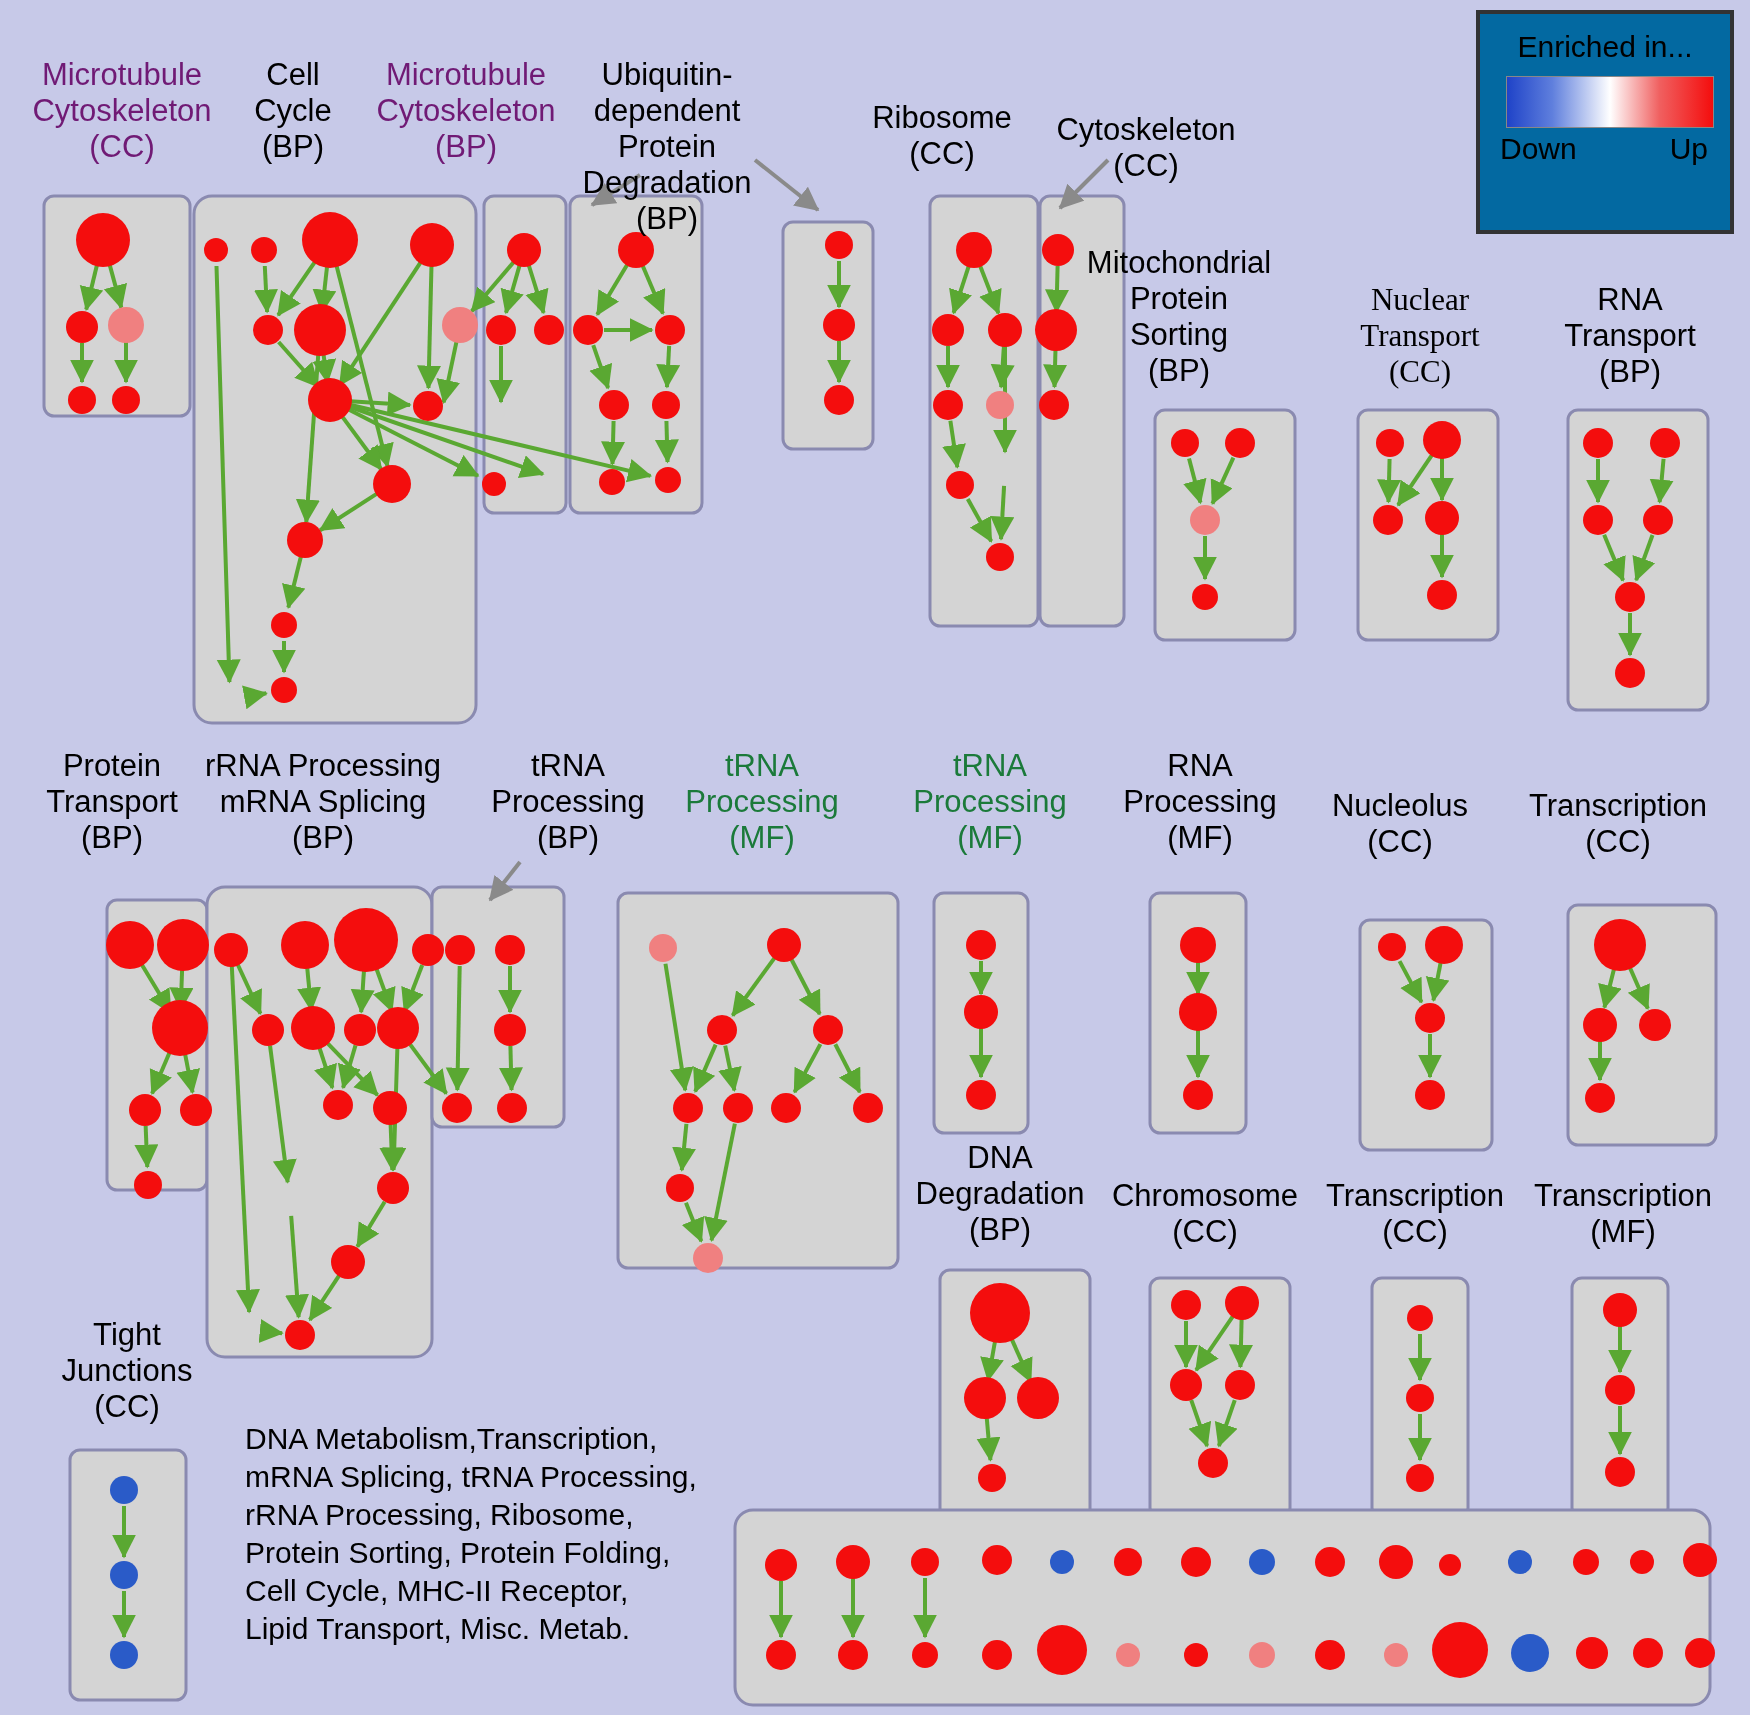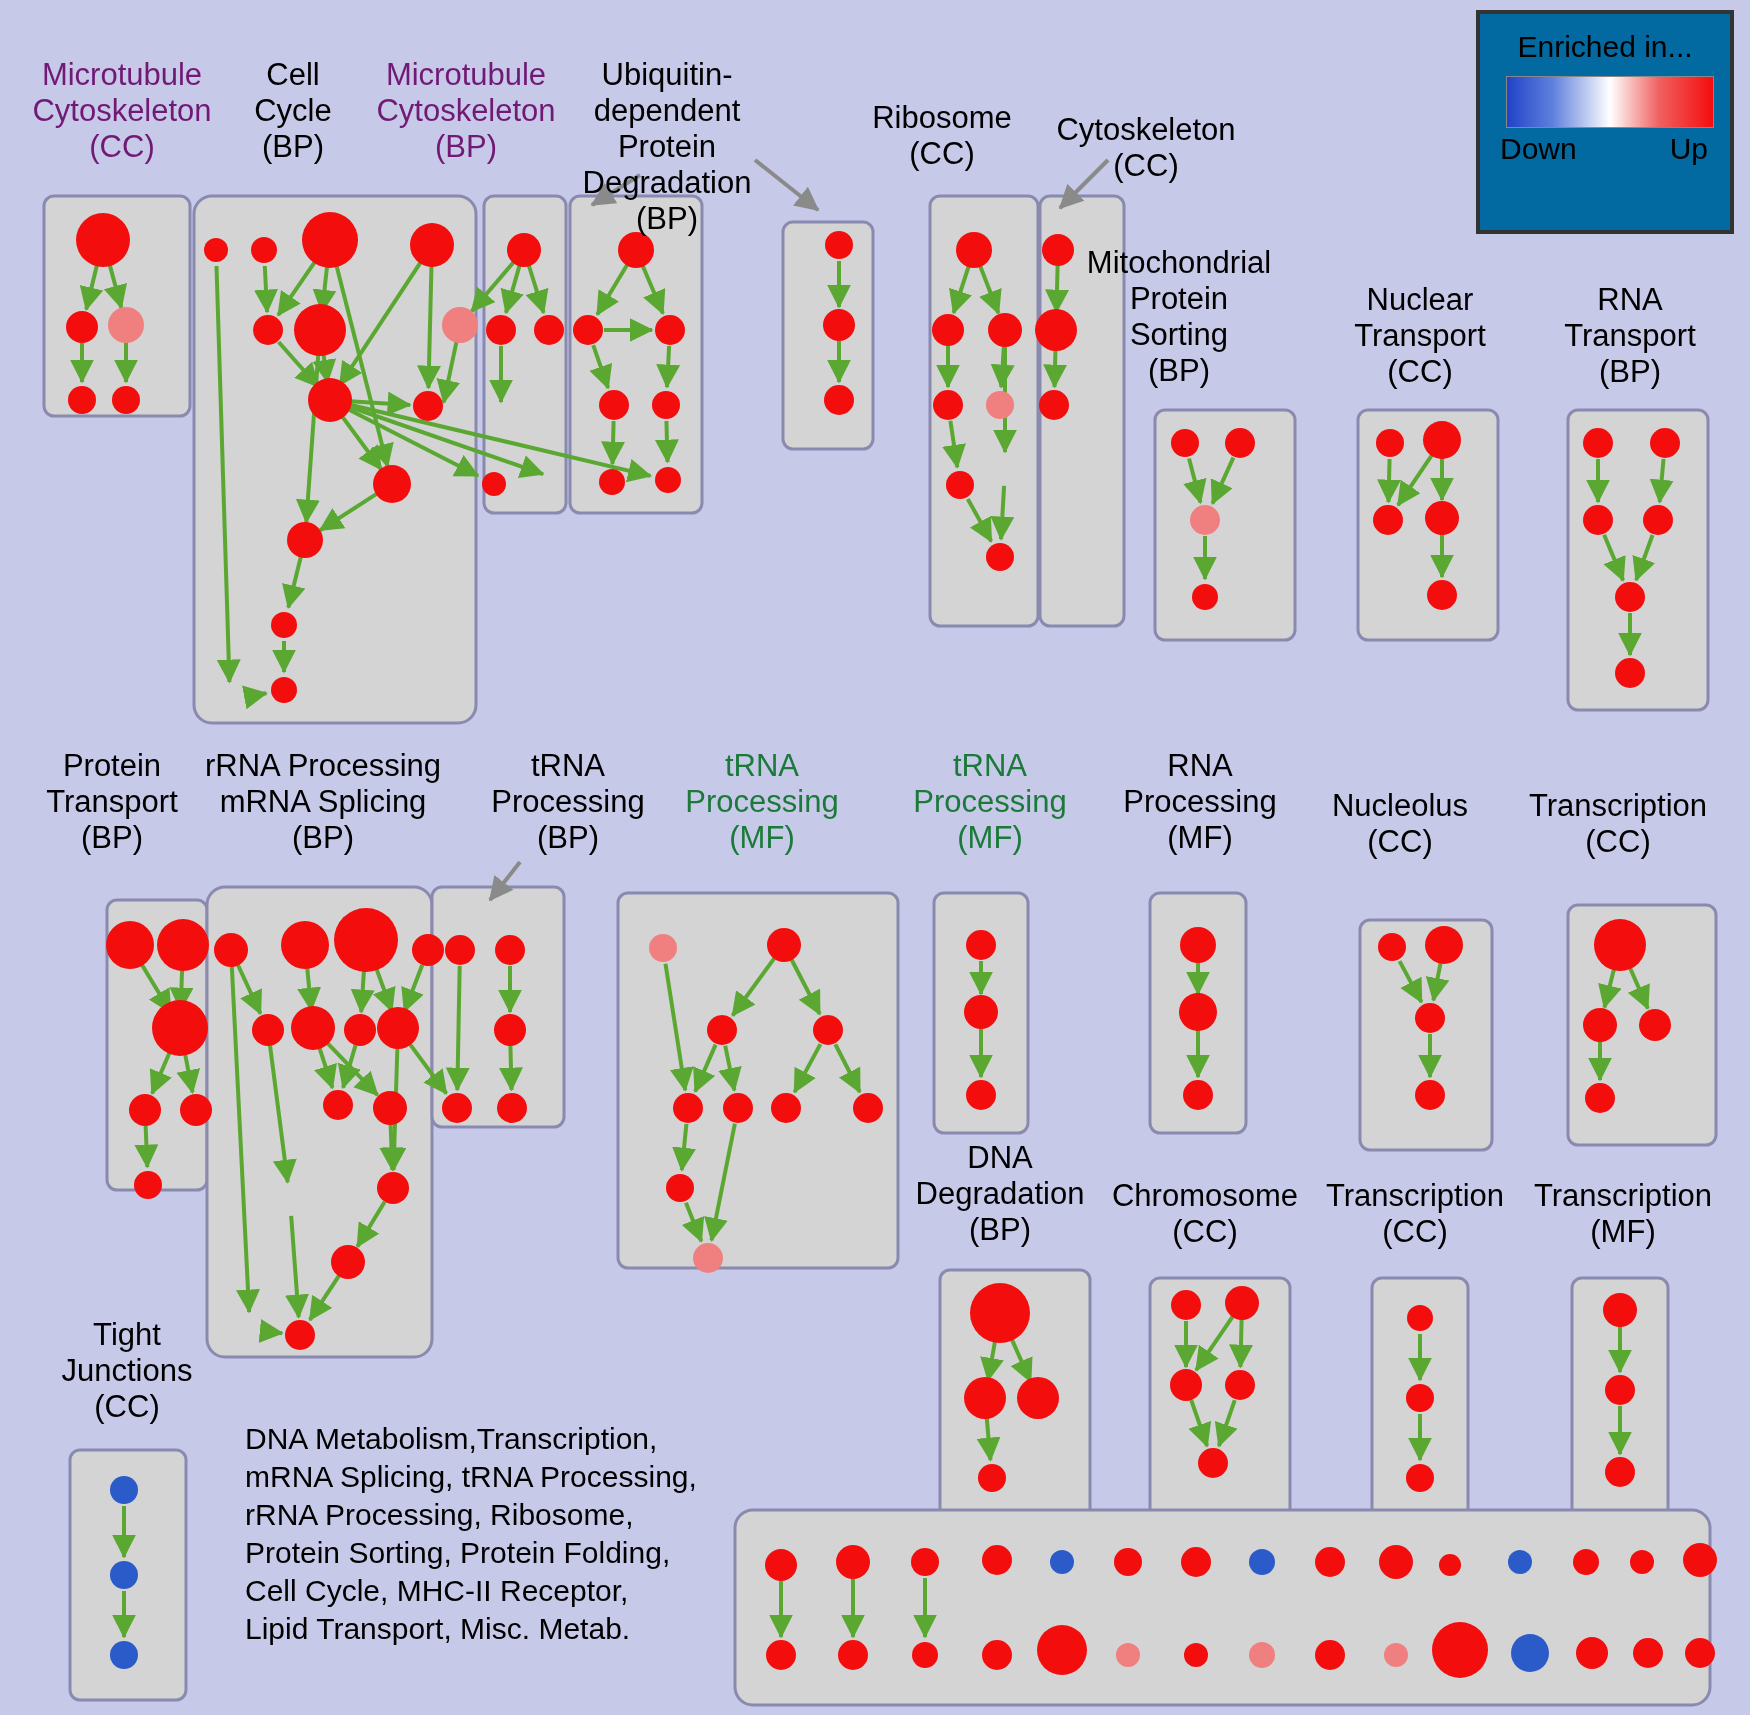--- a/index.html
+++ b/index.html
@@ -396,21 +396,21 @@
 Degradation
 (BP)</div>
     <div class="label" style="left: 862px; top: 100px; width: 160px;">Ribosome
 (CC)</div>
     <div class="label" style="left: 1036px; top: 112px; width: 220px;">Cytoskeleton
 (CC)</div>
     <div class="label" style="left: 1074px; top: 245px; width: 210px;">Mitochondrial
 Protein
 Sorting
 (BP)</div>
-    <div class="label" style="left: 1330px; top: 282px; width: 180px;">Nuclear
+    <div class="label" style="left: 1330px; top: 282px; width: 180px; font-family: Liberation Serif, serif;">Nuclear
 Transport
 (CC)</div>
     <div class="label" style="left: 1540px; top: 282px; width: 180px;">RNA
 Transport
 (BP)</div>
     <div class="label" style="left: 32px; top: 748px; width: 160px;">Protein
 Transport
 (BP)</div>
     <div class="label" style="left: 188px; top: 748px; width: 270px;">rRNA Processing
 mRNA Splicing

